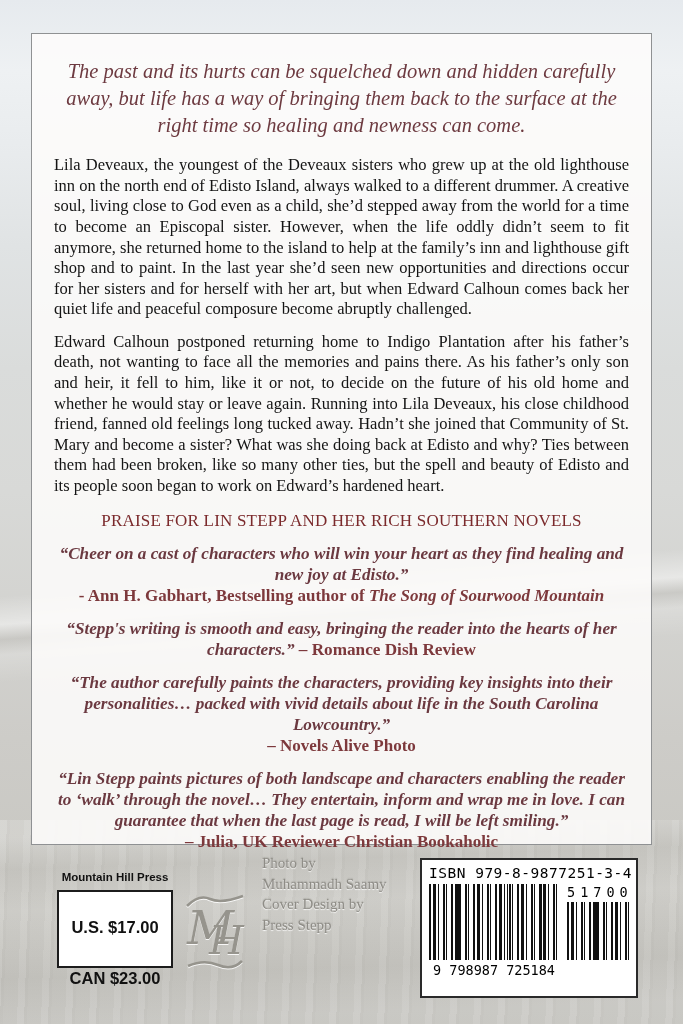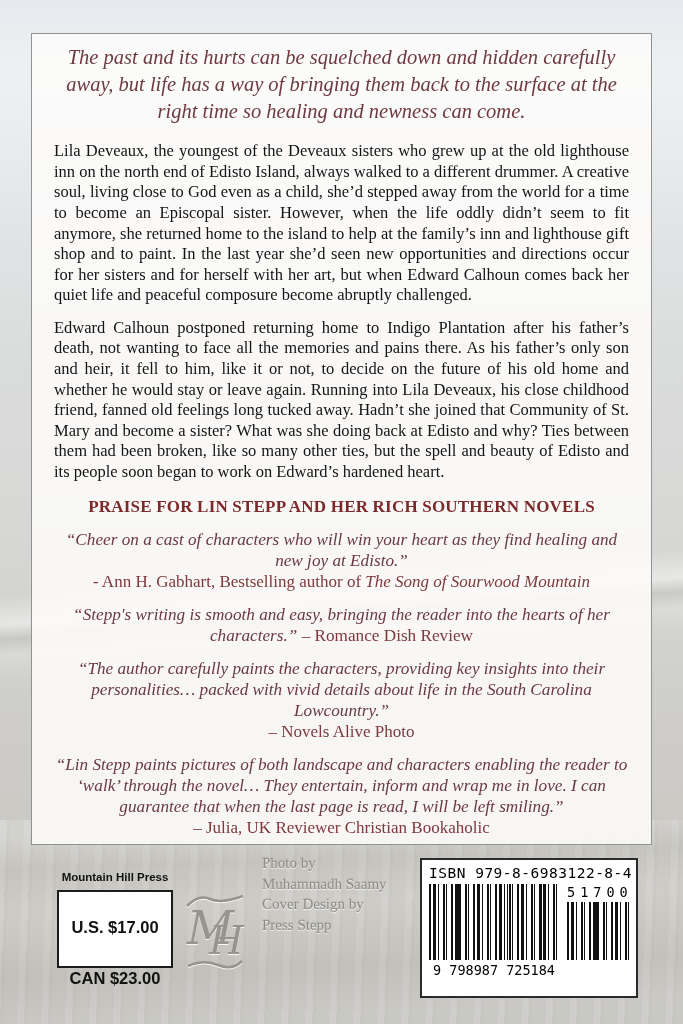--- a/index.html
+++ b/index.html
@@ -26,37 +26,37 @@
     background:
       linear-gradient(178deg, rgba(255,255,255,.16) 8%, rgba(168,166,160,.14) 22%, rgba(255,255,255,.10) 40%, rgba(168,166,160,.12) 70%, rgba(255,255,255,.12) 90%),
       repeating-linear-gradient(92deg, rgba(255,255,255,.10) 0 7px, rgba(158,156,150,.08) 7px 10px, rgba(255,255,255,0) 10px 24px);
   }
   
   .panel{
     position:absolute;left:31px;top:33px;width:621px;height:812px;z-index:1;
     background:rgba(253,252,250,.88);
     border:1px solid #8f9193;
     box-sizing:border-box;
-    padding:10px 22px 18px;
+    padding:24px 22px 18px;
   }
   .tagline{
     margin:0 auto 16px;max-width:560px;
     font-style:italic;font-size:20.5px;line-height:1.32;text-align:center;
     color:var(--maroon-tagline,#6d3a40);
   }
   .body-para{
     margin:0 0 12px;font-size:16.5px;line-height:20.6px;
     text-align:justify;color:var(--body-text,#141414);
   }
   .body-para.second{margin-bottom:14px;}
   .praise-heading{
-    margin:12px 0 12px;font-size:17px;font-weight:bold;text-align:center;
+    margin:12px 0 12px;font-size:17px;font-weight:normal;text-align:center;
     letter-spacing:.2px;color:var(--maroon-heading,#7b2a2c);
   }
-  .quote{margin:0 auto 12px;text-align:center;color:var(--maroon-quote,#6b3940);}
+  .quote{margin:0 auto 12px;text-align:center;color:var(--maroon-quote,#6b3940);font-weight:bold;}
   .quote .q-text{margin:0;font-style:italic;font-size:17.2px;line-height:21px;}
   .quote .q-attr{margin:0;font-style:normal;font-size:17px;line-height:21px;color:var(--maroon-attribution,#7d393c);}
   .quote .q-attr .book-title{font-style:italic;}
   .quote .q-attr-inline{font-style:normal;color:var(--maroon-attribution,#7d393c);}
   .quote.last{margin-bottom:12px;}
   
   .price-box{
     position:absolute;left:57px;top:890px;width:116px;height:78px;z-index:2;
     background:#fff;border:2px solid #1c1c1c;box-sizing:border-box;
     display:flex;flex-direction:column;align-items:center;justify-content:center;
@@ -146,21 +146,21 @@
   </div>
 
   <div class="credits">
     <div>Photo by</div>
     <div>Muhammadh Saamy</div>
     <div>Cover Design by</div>
     <div>Press Stepp</div>
   </div>
 
   <div class="barcode-box">
-    <div class="isbn-line">ISBN 979-8-6983122-8-4</div>
+    <div class="isbn-line">ISBN 979-8-9877251-3-4</div>
     <div class="bars-row">
       <div class="main-wrap">
         <div class="bars main"></div>
         <div class="digits">9 798987 725184</div>
       </div>
       <div class="addon-wrap">
         <div class="addon-num">51700</div>
         <div class="bars addon"></div>
       </div>
     </div>

